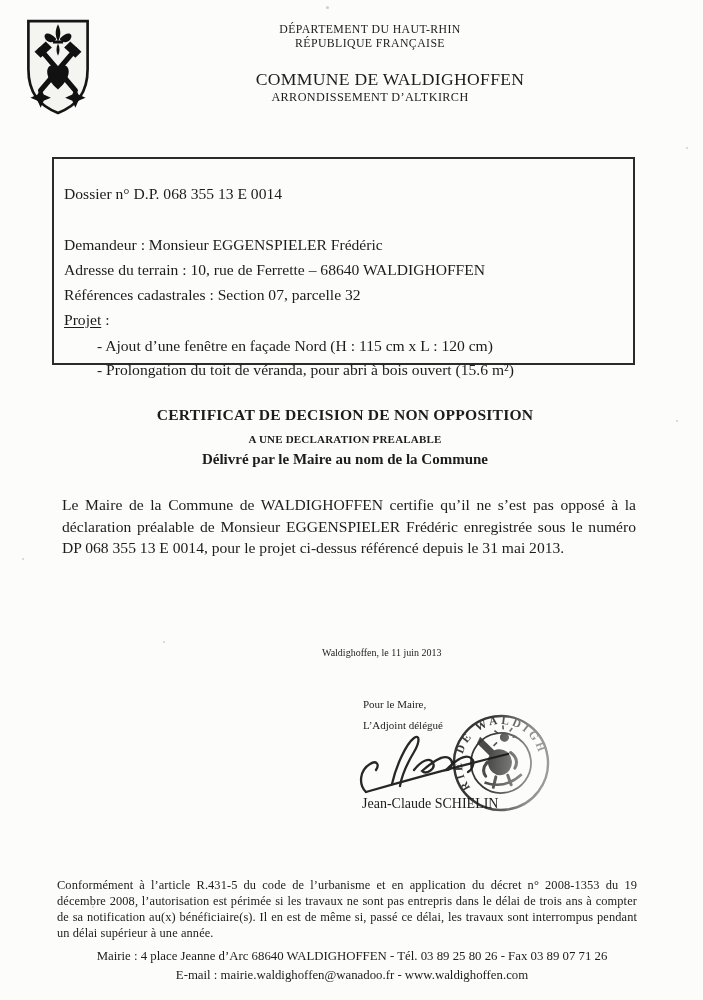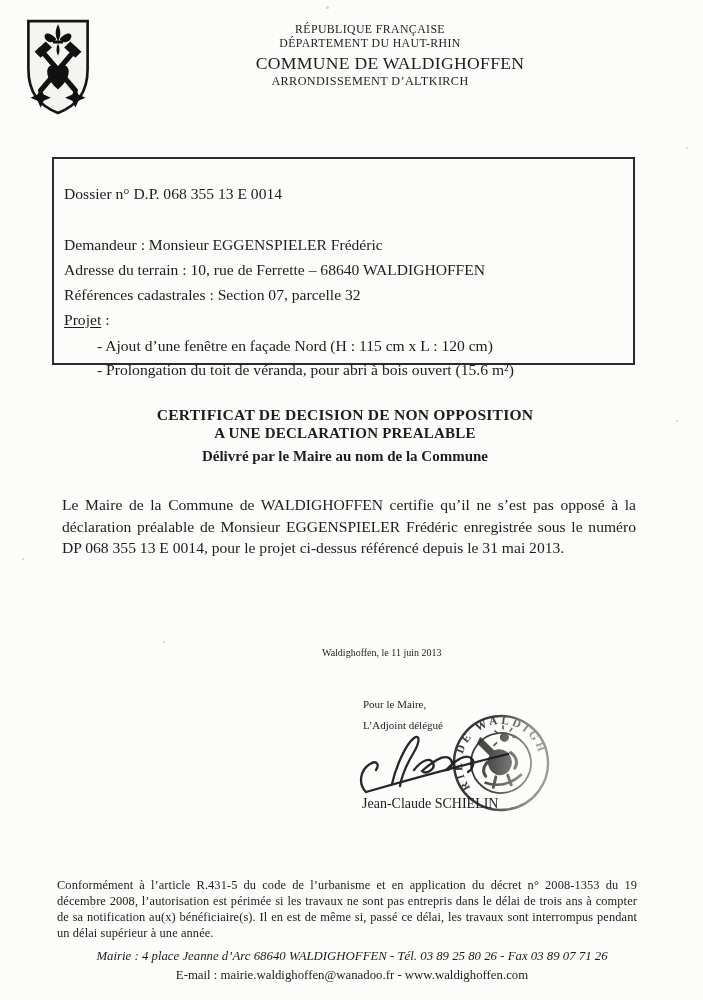--- a/index.html
+++ b/index.html
@@ -11,21 +11,21 @@
     font-family:"Liberation Serif", serif;
     color:#1c1c1c;
     overflow:hidden;
   }
   .abs { position:absolute; }
 
   
   .crest { left:24px; top:18px; width:68px; height:98px; }
   .hdr { left:90px; top:22px; width:560px; text-align:center; line-height:1.22; }
   .hdr-sm  { font-size:11.8px; letter-spacing:.4px; }
-  .hdr-lg  { font-size:17.6px; letter-spacing:.3px; margin-top:2px;padding-left:40px; }
+  .hdr-lg  { font-size:17.6px; letter-spacing:.3px; margin-top:18px;padding-left:40px; }
   .hdr-sm2 { font-size:12.2px; letter-spacing:.4px; }
 
   
   .dossier-box {
     left:52px; top:157px; width:583px; height:208px;
     border:2px solid #2b2b2b;
     box-sizing:border-box;
   }
   .boxline { position:absolute; left:10px; font-size:15.6px; white-space:nowrap; }
   .bl-1 { top:26px; }
@@ -34,21 +34,21 @@
   .bl-4 { top:102px; }
   .bl-5 { top:127px; }
   .bl-6 { top:152px; }
   .bl-7 { top:178px; left:43px; }
   .bl-8 { top:202px; left:43px; }
   .u { text-decoration:underline; text-underline-offset:2px; }
 
   
   .title { left:45px; top:406px; width:600px; text-align:center; font-weight:bold; }
   .title .t1 { font-size:15.6px; letter-spacing:.2px; }
-  .title .t2 { font-size:15px; letter-spacing:.2px; margin-top:1px; }
+  .title .t2 { font-size:11px; letter-spacing:.2px; margin-top:9px; }
   .title .t3 { font-size:15px;   margin-top:6px; }
 
   
   .para { font-size:15.6px; line-height:21.5px; text-align:justify; }
   .p1 { left:62px; top:494px; width:574px; }
   .p2 { left:62px; top:564px; width:574px; text-align:left; }
   .dateline { left:322px; top:647px; font-size:10px; white-space:nowrap; }
 
   
   .sig-role { left:363px; top:694px; font-size:11px; line-height:20.5px; }
@@ -56,21 +56,21 @@
   .sig-svg  { left:356px; top:720px; width:170px; height:92px; z-index:2; }
   .stamp    { left:428px; top:690px; width:146px; height:146px; z-index:3; }
 
   
   .footnote {
     left:57px; top:877px; width:580px;
     font-size:12.4px; line-height:16px;
     text-align:justify; letter-spacing:.1px;
   }
   .footer { left:34px; width:636px; text-align:center; font-size:12.8px; white-space:nowrap; }
-  .f1 { top:949px;font-style:italic; }
+  .f1 { top:949px; }
   .f2 { top:968px; }
 
   
   .speck { position:absolute; background:#777; border-radius:50%; opacity:.35; }
 </style>
 </head>
 <body>
 
 <div class="page">
 
@@ -95,22 +95,22 @@
     <g fill="#111">
       <path d="M33,6 C30,12 30,17 33,23 C36,17 36,12 33,6 Z"></path>
       <path d="M31,20 C24,12 17,15 21,21 C24,25 29,24 31,21 Z"></path>
       <path d="M35,20 C42,12 49,15 45,21 C42,25 37,24 35,21 Z"></path>
       <rect x="28" y="22" width="10" height="3"></rect>
       <path d="M33,25 C31,29 31,33 33,37 C35,33 35,29 33,25 Z"></path>
     </g>
   </svg>
 
   <div class="abs hdr">
+    <div class="hdr-sm">DÉPARTEMENT DU HAUT-RHIN</div>
     <div class="hdr-sm">RÉPUBLIQUE FRANÇAISE</div>
-    <div class="hdr-sm">DÉPARTEMENT DU HAUT-RHIN</div>
     <div class="hdr-lg">COMMUNE DE WALDIGHOFFEN</div>
     <div class="hdr-sm2">ARRONDISSEMENT D’ALTKIRCH</div>
   </div>
 
   <div class="abs dossier-box">
     <div class="boxline bl-1">Dossier n° D.P. 068 355 13 E 0014</div>
     <div class="boxline bl-3">Demandeur : Monsieur EGGENSPIELER Frédéric</div>
     <div class="boxline bl-4">Adresse du terrain : 10, rue de Ferrette – 68640 WALDIGHOFFEN</div>
     <div class="boxline bl-5">Références cadastrales : Section 07, parcelle 32</div>
     <div class="boxline bl-6"><span class="u">Projet</span><span> :</span></div>

